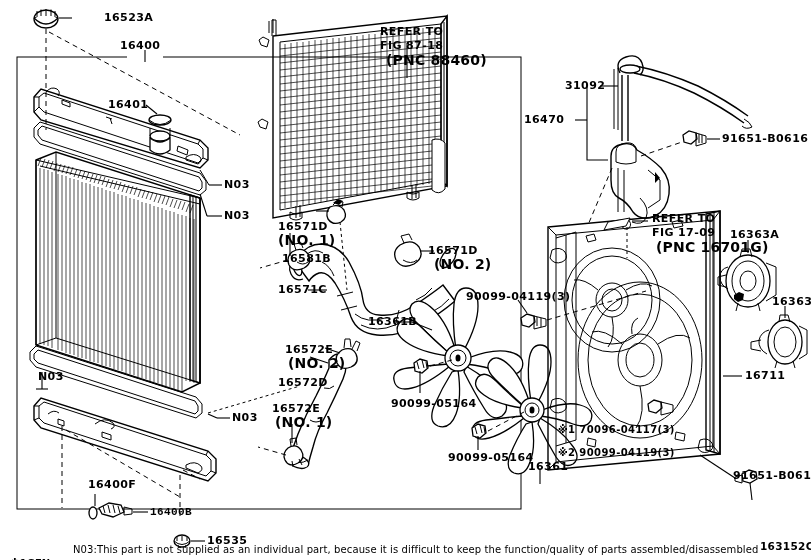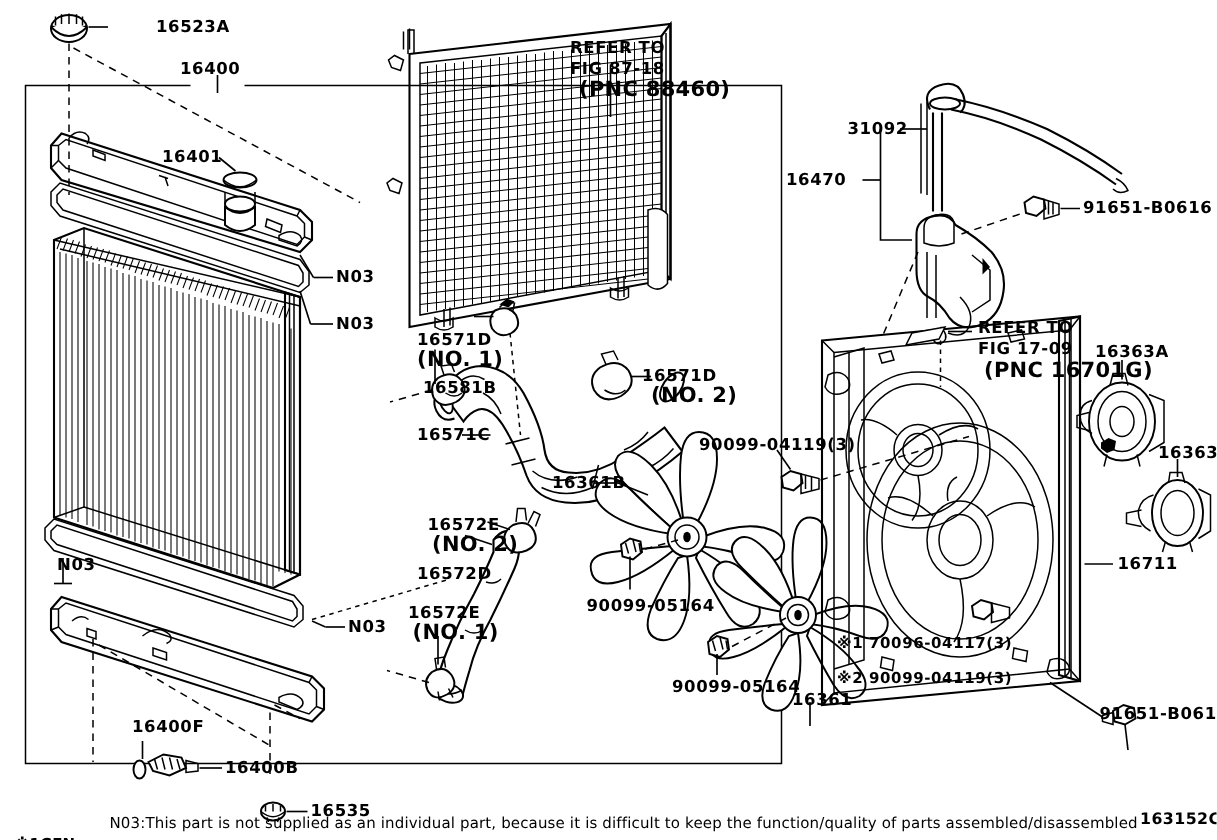--- a/index.html
+++ b/index.html
@@ -505,21 +505,21 @@
 </svg>
 
 <div class="lbl" style="left:60px;top:12px;margin-left:44px;">16523A</div>
 <div class="lbl" style="left:120px;top:40px;">16400</div>
 <div class="lbl" style="left:108px;top:99px;">16401</div>
 <div class="lbl" style="left:224px;top:179px;">N03</div>
 <div class="lbl" style="left:224px;top:210px;">N03</div>
 <div class="lbl" style="left:38px;top:371px;">N03</div>
 <div class="lbl" style="left:232px;top:412px;">N03</div>
 <div class="lbl" style="left:88px;top:479px;">16400F</div>
-<div class="lbl" style="left:150px;top:506px;">16400B</div>
+<div class="lbl" style="left:150px;top:506px;font-family:Liberation Mono, monospace;">16400B</div>
 <div class="lbl" style="left:207px;top:535px;">16535</div>
 
 <div class="lbl" style="left:380px;top:26px;">REFER TO</div>
 <div class="lbl" style="left:380px;top:40px;">FIG 87-18</div>
 <div class="lbl sub" style="left:386px;top:54px;">(PNC 88460)</div>
 
 <div class="lbl" style="left:282px;top:205px;margin-top:48px;">16581B</div>
 <div class="lbl" style="left:278px;top:221px;">16571D</div>
 <div class="lbl sub" style="left:278px;top:234px;">(NO. 1)</div>
 <div class="lbl" style="left:428px;top:245px;">16571D</div>

